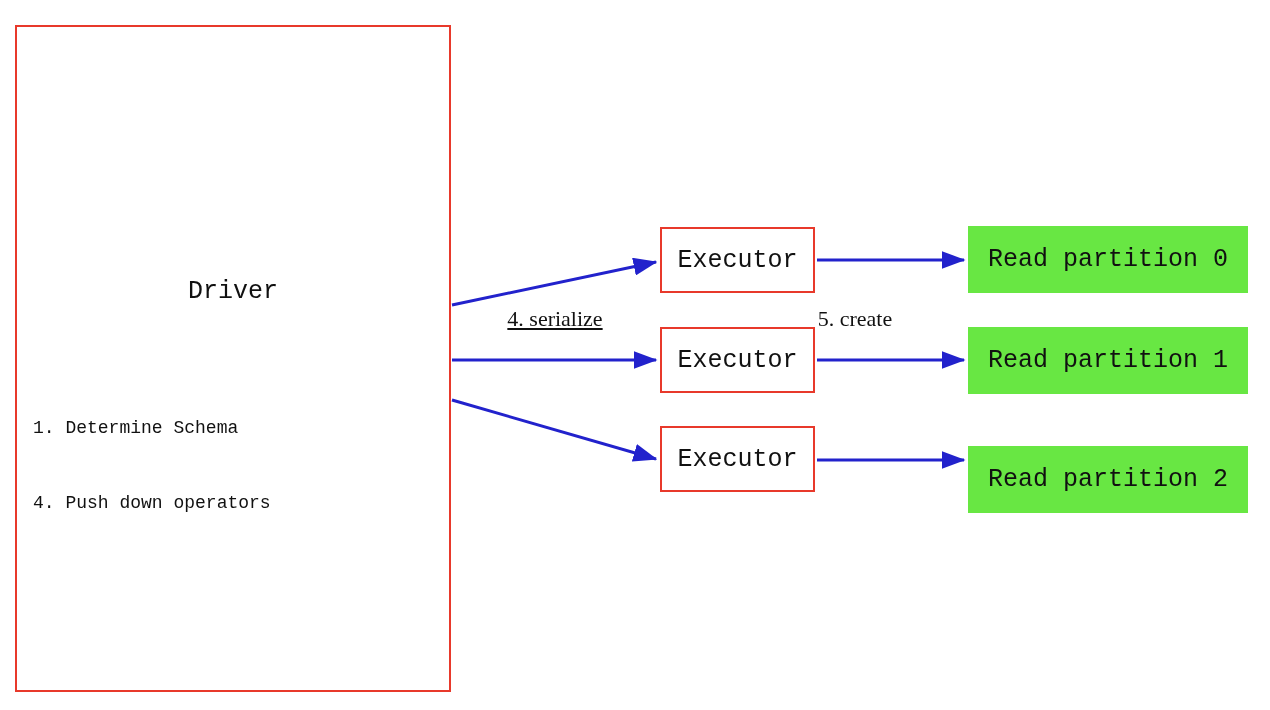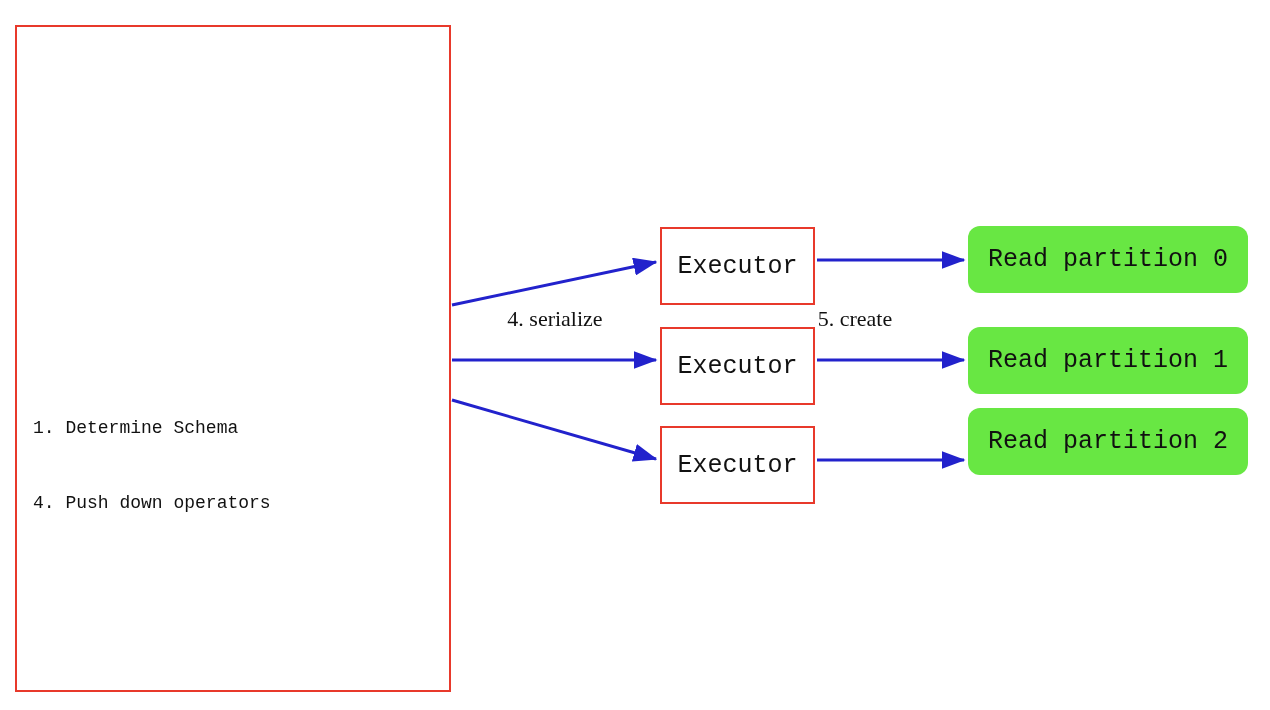--- a/index.html
+++ b/index.html
@@ -50,46 +50,45 @@
     position: absolute;
     display: flex;
     align-items: center;
     justify-content: center;
     font-size: 25px;
     color: var(--ink);
     white-space: nowrap;
   }
   .executor {
     left: 660px;
-    width: 155px; height: 78px;
+    width: 155px; height: 66px;
     border: 2px solid var(--red);
     background: var(--bg);
   }
   .executor-1 { top: 227px; }
   .executor-2 { top: 327px; }
   .executor-3 { top: 426px; }
   .partition {
     left: 968px;
     width: 280px; height: 67px;
     background: var(--green);
-    border-radius: 12px;
   }
   .partition-0 { top: 226px; }
   .partition-1 { top: 327px; }
-  .partition-2 { top: 408px; }
+  .partition-2 { top: 446px; }
   .annotation {
     position: absolute;
     top: 306px;
     font-family: "Liberation Serif", "DejaVu Serif", serif;
     font-size: 22px;
     line-height: 26px;
     text-align: center;
     color: var(--ink);
   }
-  .annotation-serialize { left: 455px; width: 200px; }
+  .annotation-serialize { left: 455px; width: 200px; text-decoration: underline; }
   .annotation-reader { left: 764px; width: 182px; }
   .arrows-layer {
     position: absolute;
     left: 0; top: 0;
     width: 1270px; height: 710px;
     pointer-events: none;
   }
   .arrow-line {
     stroke: var(--blue);
     stroke-width: 3;
@@ -110,20 +109,21 @@
     </defs>
     <line class="arrow-line" x1="452" y1="305" x2="656" y2="262" marker-end="url(#ah)"></line>
     <line class="arrow-line" x1="452" y1="360" x2="656" y2="360" marker-end="url(#ah)"></line>
     <line class="arrow-line" x1="452" y1="400" x2="656" y2="459" marker-end="url(#ah)"></line>
     <line class="arrow-line" x1="817" y1="260" x2="964" y2="260" marker-end="url(#ah)"></line>
     <line class="arrow-line" x1="817" y1="360" x2="964" y2="360" marker-end="url(#ah)"></line>
     <line class="arrow-line" x1="817" y1="460" x2="964" y2="460" marker-end="url(#ah)"></line>
   </svg>
 
   <div class="driver-box"></div>
+  <div class="driver-title">Driver</div>
   <div class="driver-steps">
     <div>1. Determine Schema</div>
     <div>4. Push down operators</div>
   </div>
 
   <div class="node executor executor-1">
     <span>Executor</span>
   </div>
   <div class="node executor executor-2">
     <span>Executor</span>

